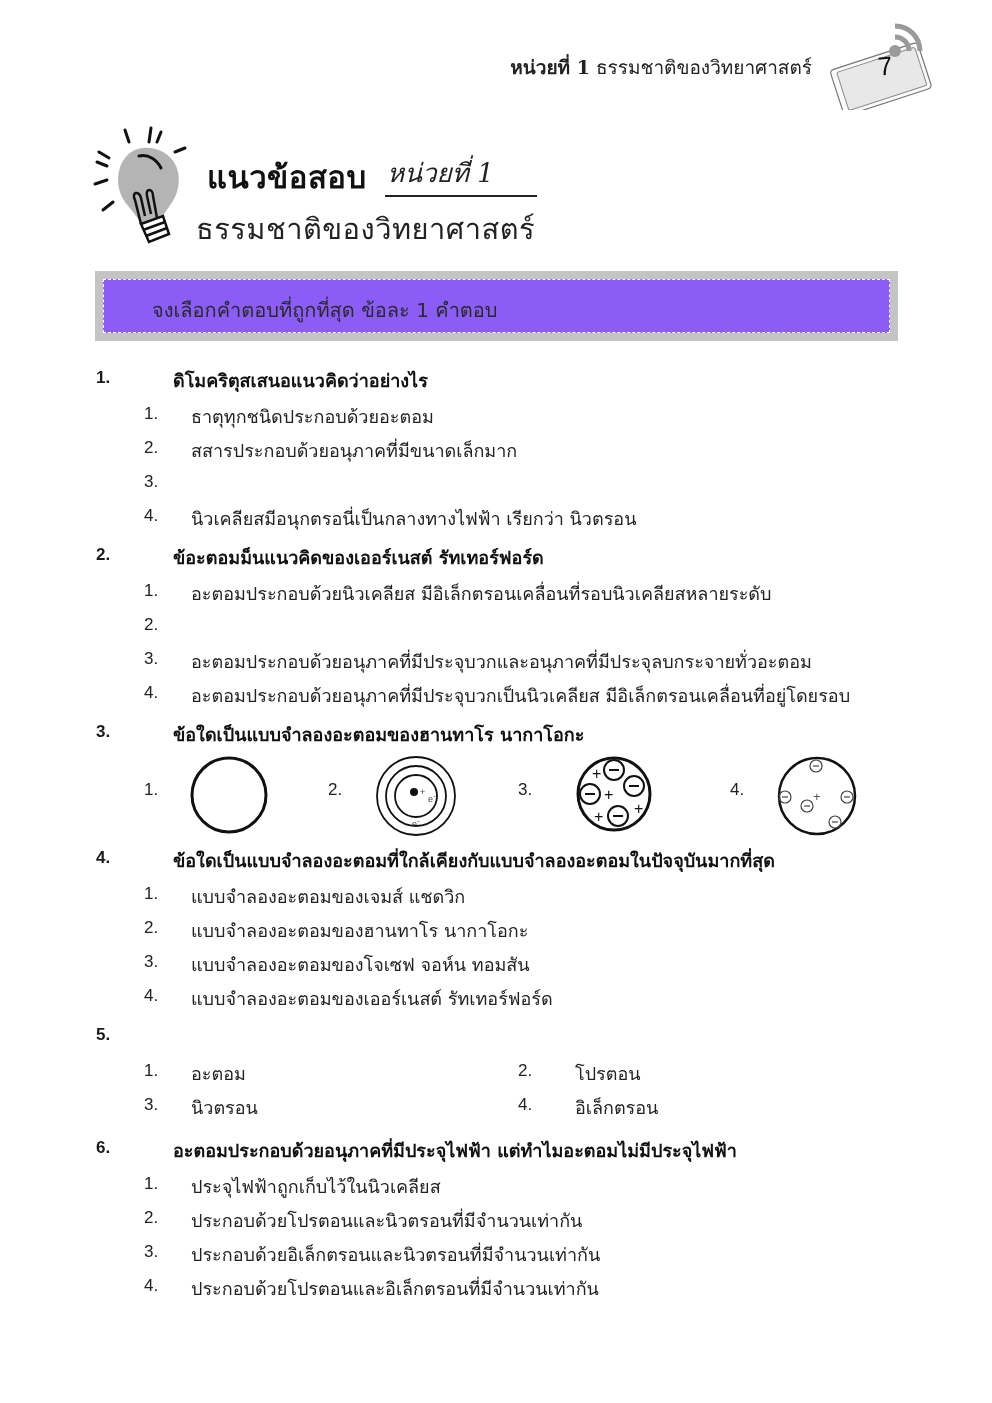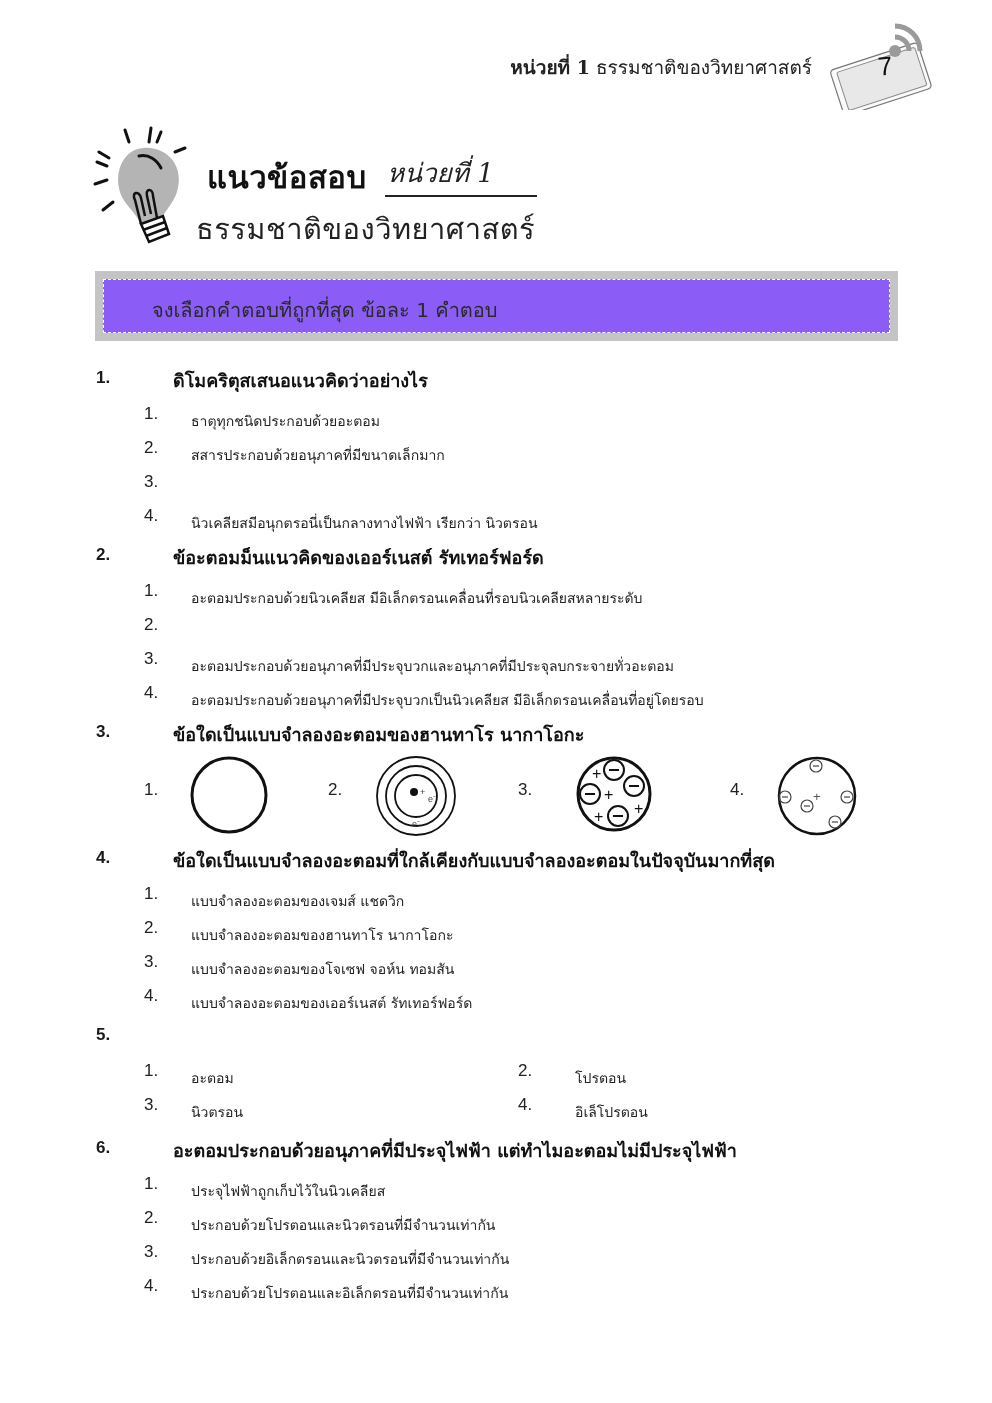--- a/index.html
+++ b/index.html
@@ -37,21 +37,21 @@
   }
   .instruction-text {
     position:absolute; left:48px; top:14px; font-size:20px; color:#2a2a2a;
   }
   .q { position:absolute; left:0; width:992px; }
   .q-head { position:relative; height:34px; }
   .q-num { position:absolute; left:96px; top:0; font-weight:bold; font-size:17px; font-family:"Liberation Sans", sans-serif; }
   .q-text { position:absolute; left:145px; top:-2px; font-weight:bold; font-size:18px; color:#111;margin-left:28px; }
   .opt { position:relative; height:34px; }
   .opt-num { position:absolute; left:144px; top:2px; font-size:17px; font-family:"Liberation Sans", sans-serif; color:#222; }
-  .opt-text { position:absolute; left:191px; top:8px; font-size:14px; color:#222; }
+  .opt-text { position:absolute; left:191px; top:0; font-size:18px; color:#222; }
   .opt2 { position:absolute; height:34px; width:400px; }
   .opt2 .opt-num { left:0; }
   .opt2 .opt-text { left:47px; }
   .diagram-row { position:relative; height:82px; }
   .diag-label { position:absolute; top:24px; font-size:17px; font-family:"Liberation Sans", sans-serif; color:#222; }
   .diag { position:absolute; top:0; }
 </style>
 </head>
 <body>
 
@@ -254,21 +254,21 @@
     <div class="opt2" style="left:518px;top:0;">
         <span class="opt-num">2.</span>
         <span class="opt-text" style="left:57px;">โปรตอน</span>
       </div>
     <div class="opt2" style="left:144px;top:34px;">
         <span class="opt-num">3.</span>
         <span class="opt-text">นิวตรอน</span>
       </div>
     <div class="opt2" style="left:518px;top:34px;">
         <span class="opt-num">4.</span>
-        <span class="opt-text" style="left:57px;">อิเล็โปรตอน</span>
+        <span class="opt-text" style="left:57px;">อิเล็กตรอน</span>
       </div>
   </div>
 </div>
 
 <div class="q" style="top:1138px;">
   <div class="q-head">
     <span class="q-num">6.</span>
     <span class="q-text">อะตอมประกอบด้วยอนุภาคที่มีประจุไฟฟ้า แต่ทำไมอะตอมไม่มีประจุไฟฟ้า</span>
   </div>
   <div class="opt">

